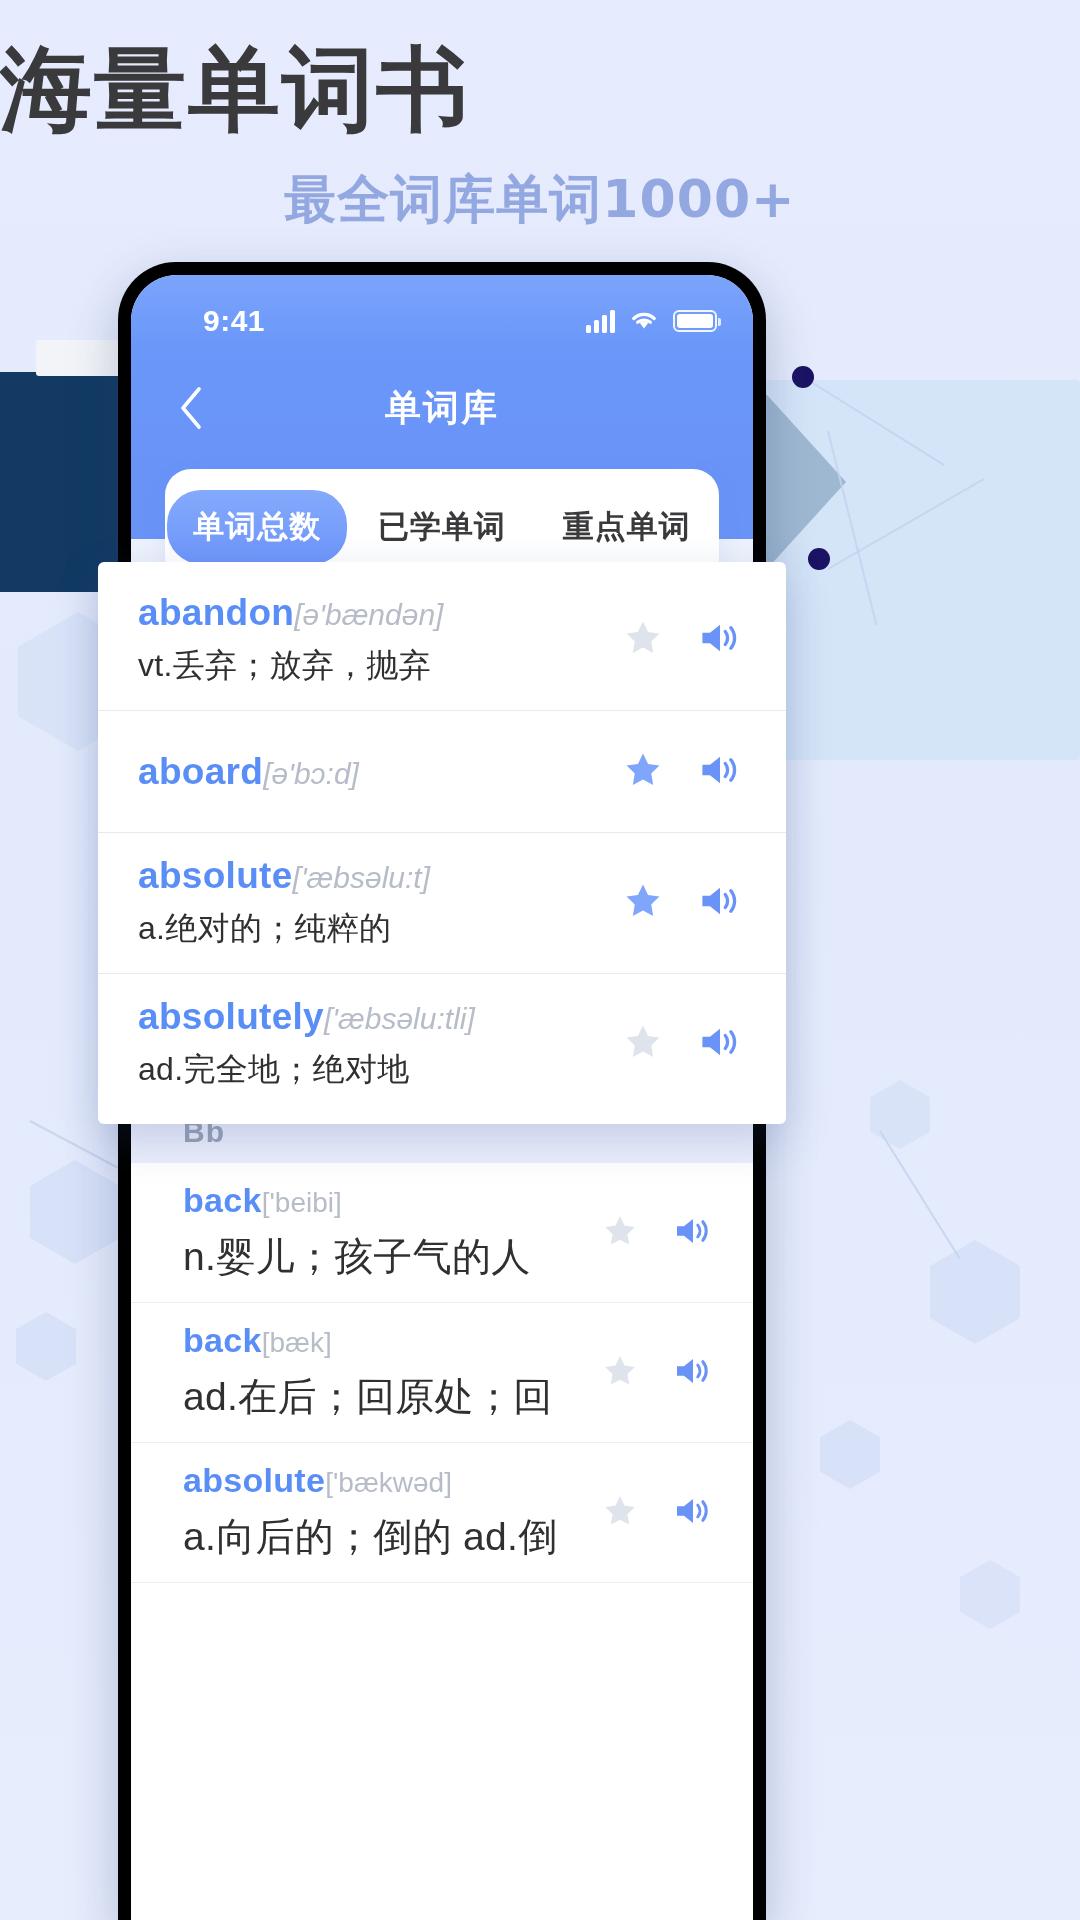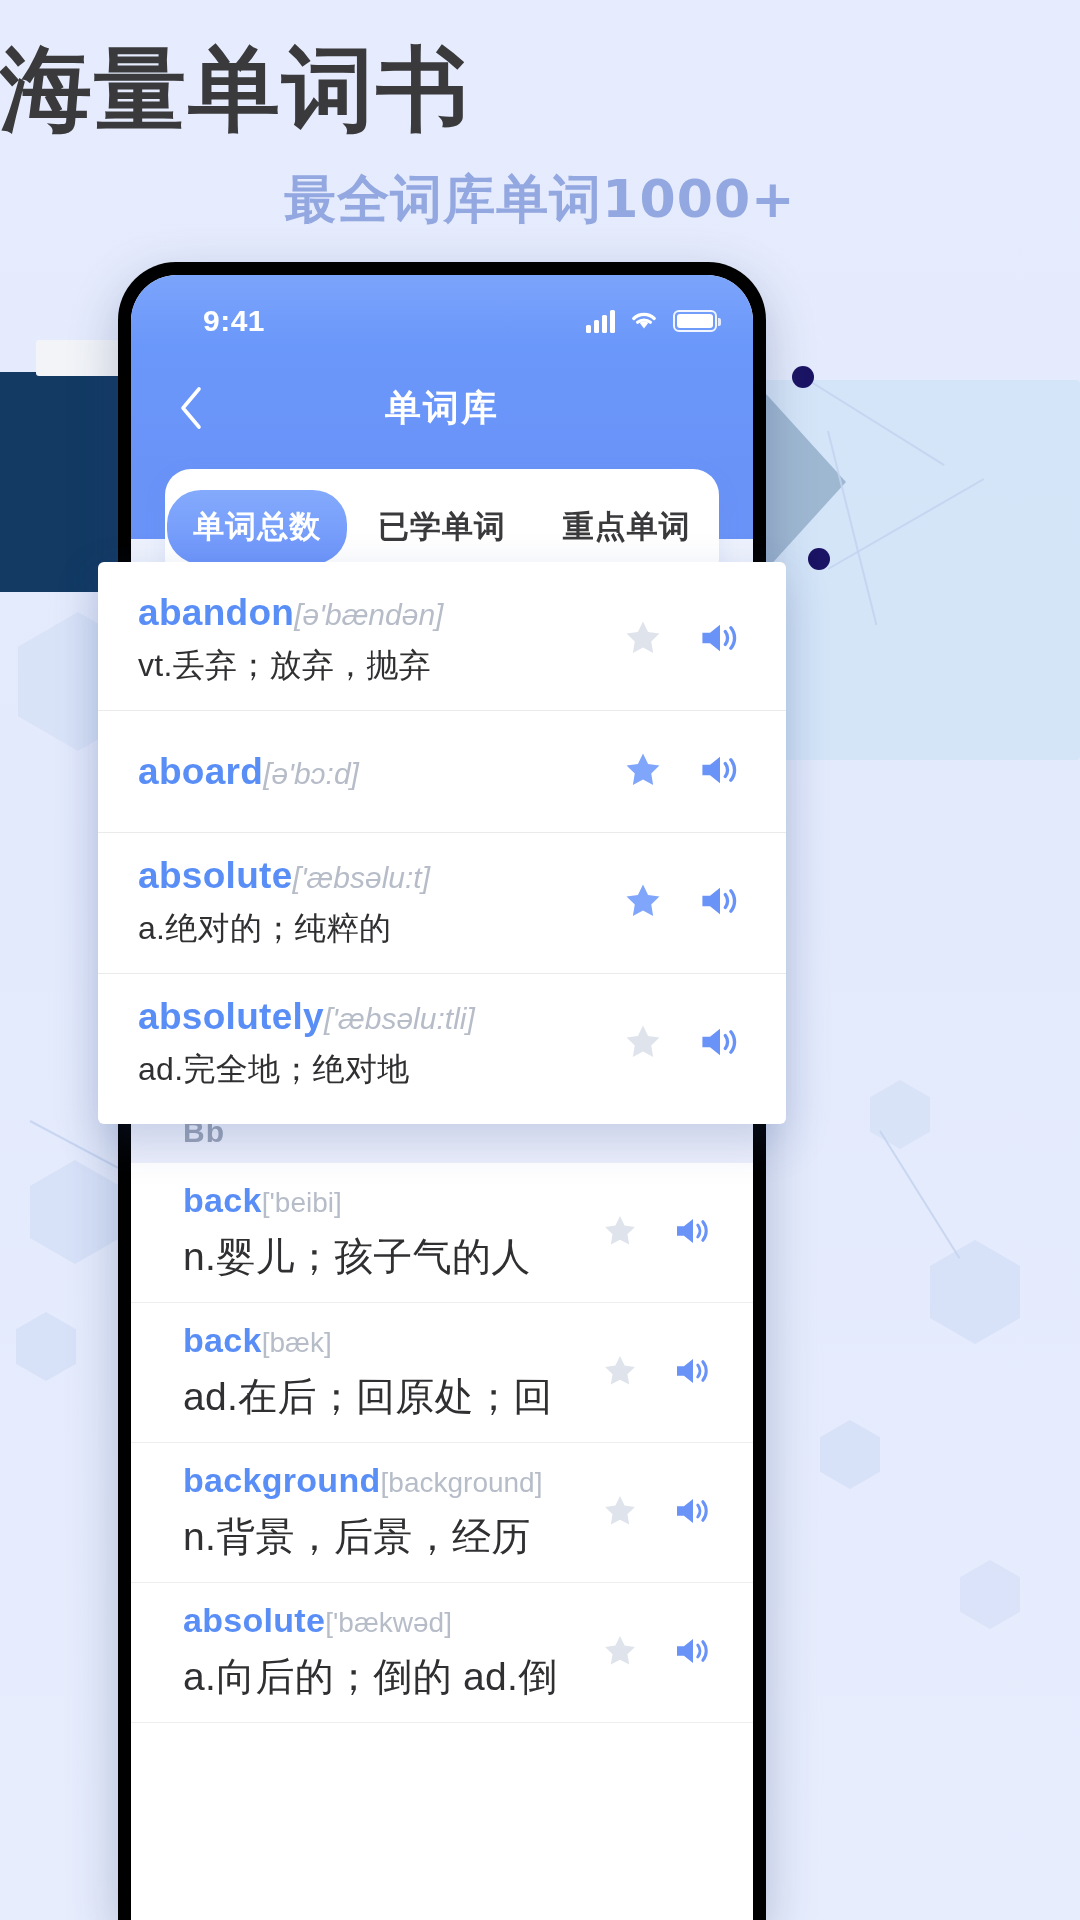--- a/index.html
+++ b/index.html
@@ -325,43 +325,20 @@
           <span class="spk-ic">
             <svg width="40" height="36" viewBox="0 0 30 26">
               <path d="M3 9.5h5.2L15 4v18l-6.8-5.5H3z" fill="#6a93f8"></path>
               <path d="M18.6 8.6a7 7 0 0 1 0 8.8" stroke="#6a93f8" stroke-width="2.3" fill="none" stroke-linecap="round"></path>
               <path d="M22.4 6a11 11 0 0 1 0 14" stroke="#6a93f8" stroke-width="2.3" fill="none" stroke-linecap="round"></path>
             </svg>
           </span>
         </div>
       </div>
 
-      <div class="word-row">
-        <div class="word-main">
-          <div class="word-title-line">
-            <span class="word-en">background</span>
-            <span class="word-ph">[background]</span>
-          </div>
-          <div class="word-def">n.背景，后景，经历</div>
-        </div>
-        <div class="row-actions">
-          <span class="star-ic">
-            <svg width="38" height="38" viewBox="0 0 24 24">
-                <path d="M12 2.6l2.9 5.9 6.5.95-4.7 4.6 1.1 6.45L12 17.45 6.2 20.5l1.1-6.45-4.7-4.6 6.5-.95z" fill="#dfe3ec"></path>
-              </svg>
-          </span>
-          <span class="spk-ic">
-            <svg width="40" height="36" viewBox="0 0 30 26">
-              <path d="M3 9.5h5.2L15 4v18l-6.8-5.5H3z" fill="#6a93f8"></path>
-              <path d="M18.6 8.6a7 7 0 0 1 0 8.8" stroke="#6a93f8" stroke-width="2.3" fill="none" stroke-linecap="round"></path>
-              <path d="M22.4 6a11 11 0 0 1 0 14" stroke="#6a93f8" stroke-width="2.3" fill="none" stroke-linecap="round"></path>
-            </svg>
-          </span>
-        </div>
-      </div>
 
       <div class="word-row">
         <div class="word-main">
           <div class="word-title-line">
             <span class="word-en">absolute</span>
             <span class="word-ph">['bækwəd]</span>
           </div>
           <div class="word-def">a.向后的；倒的 ad.倒</div>
         </div>
         <div class="row-actions">

